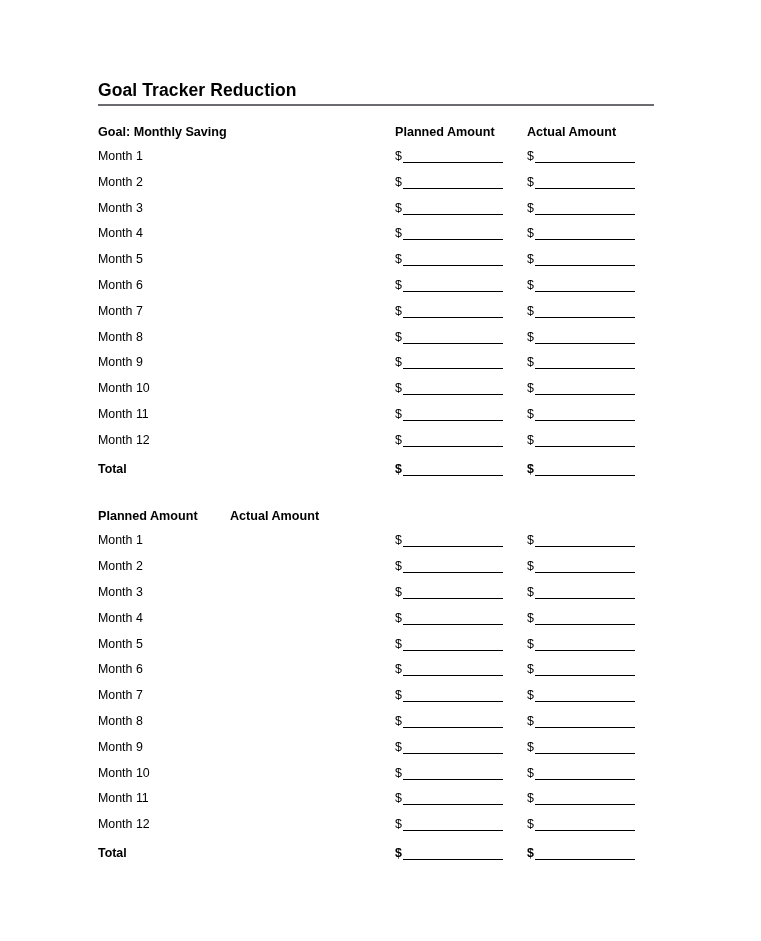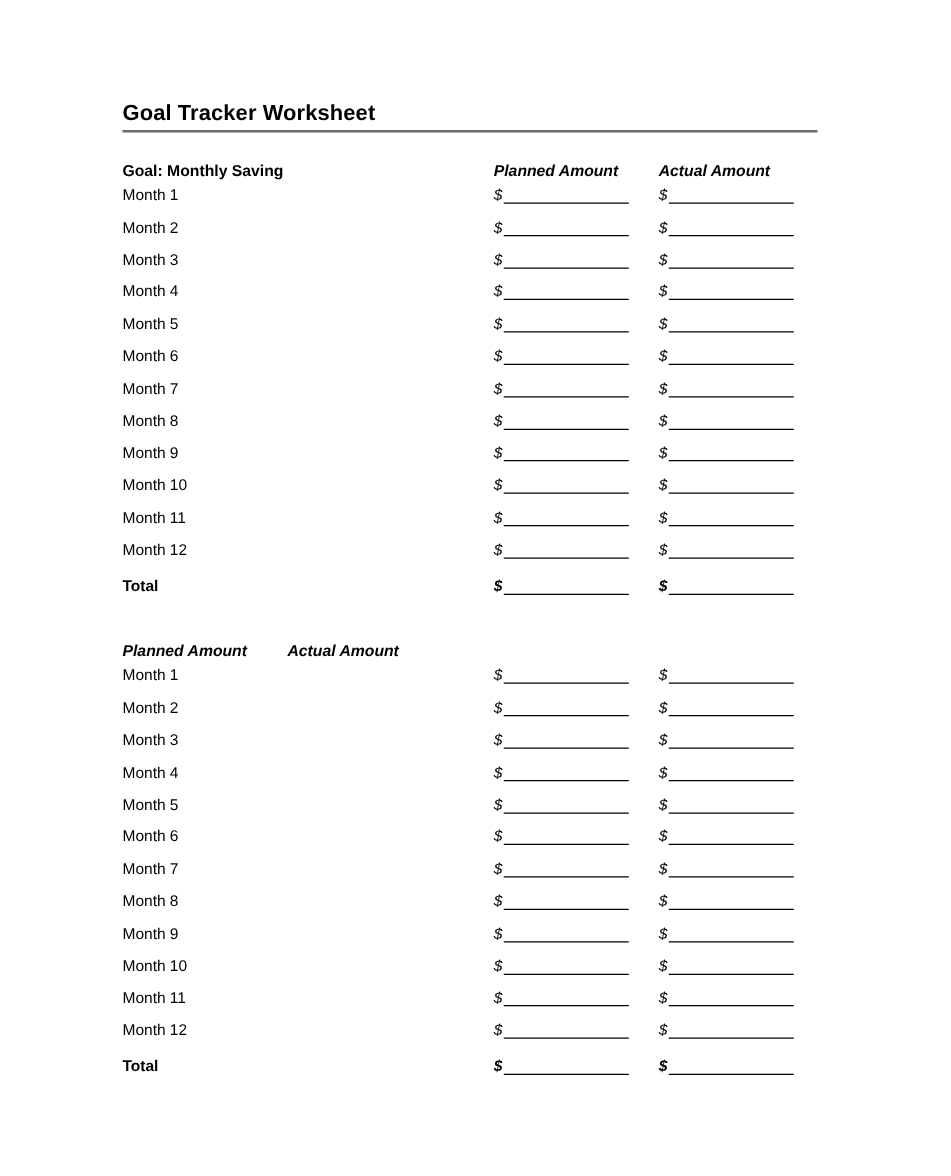--- a/index.html
+++ b/index.html
@@ -59,33 +59,32 @@
     font-size: 12.4px;
     line-height: 14px;
     white-space: pre;
   }
   .col-amount {
     width: 132px;
     flex: 0 0 132px;
     font-size: 12.4px;
     line-height: 14px;
     white-space: pre;
-    font-style: italic;
   }
   .col-amount.second-col {
     width: 130px;
     flex: 0 0 130px;
   }
 
   .section-header .col-label,
   .section-header .col-amount {
     font-weight: bold;
     font-size: 12.6px;
   }
-  .section-header { height: 24px; align-items: center; }
+  .section-header { height: 24px; }
 
   .total-row { margin-top: 3px; }
   .total-row .col-label { font-weight: bold; }
 
   
   .money {
     display: inline-flex;
     align-items: flex-end;
     white-space: nowrap;
   }
@@ -100,21 +99,21 @@
     height: 12px;
     margin-left: 1px;
   }
   .money.bold .sign { font-weight: bold; }
 </style>
 </head>
 <body>
 
 <div class="page">
 
-  <h1 class="doc-title">Goal Tracker Worksheet</h1>
+  <h1 class="doc-title">Goal Tracker Reduction</h1>
   <div class="title-rule"></div>
 
   <div id="sections-container">
       <div class="section first">
         <div class="row section-header">
           <div class="col-label">Goal: Monthly Saving</div>
           <div class="col-amount">Planned Amount</div>
           <div class="col-amount second-col">Actual Amount</div>
         </div>
         <div class="row">

